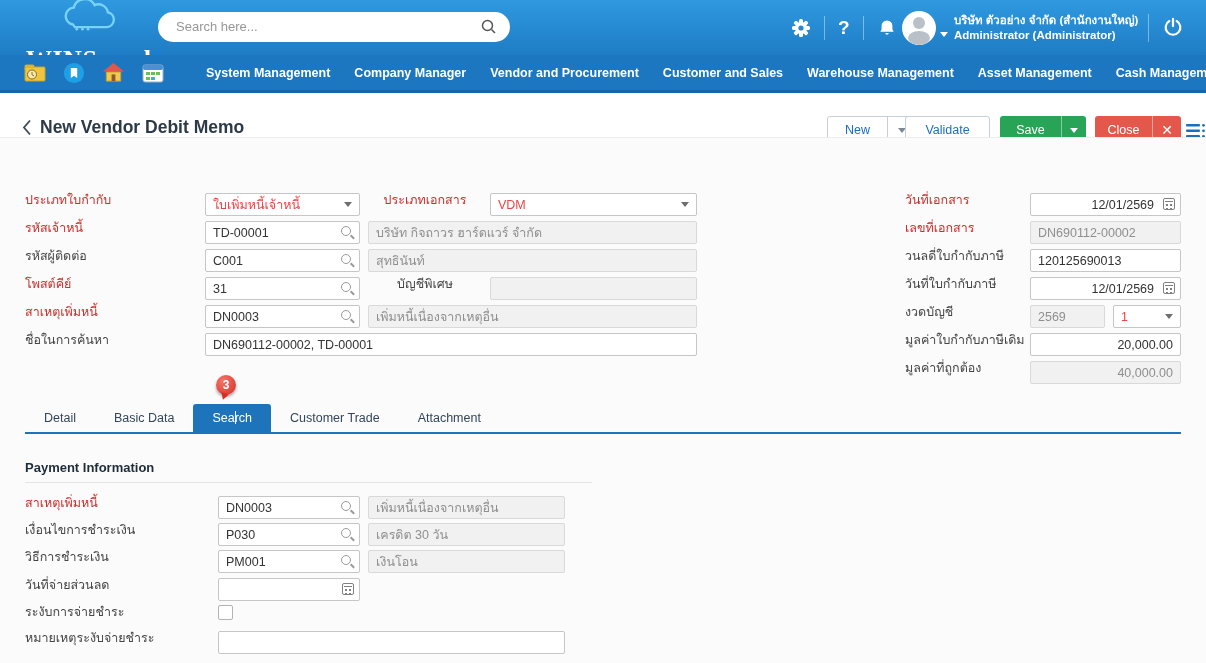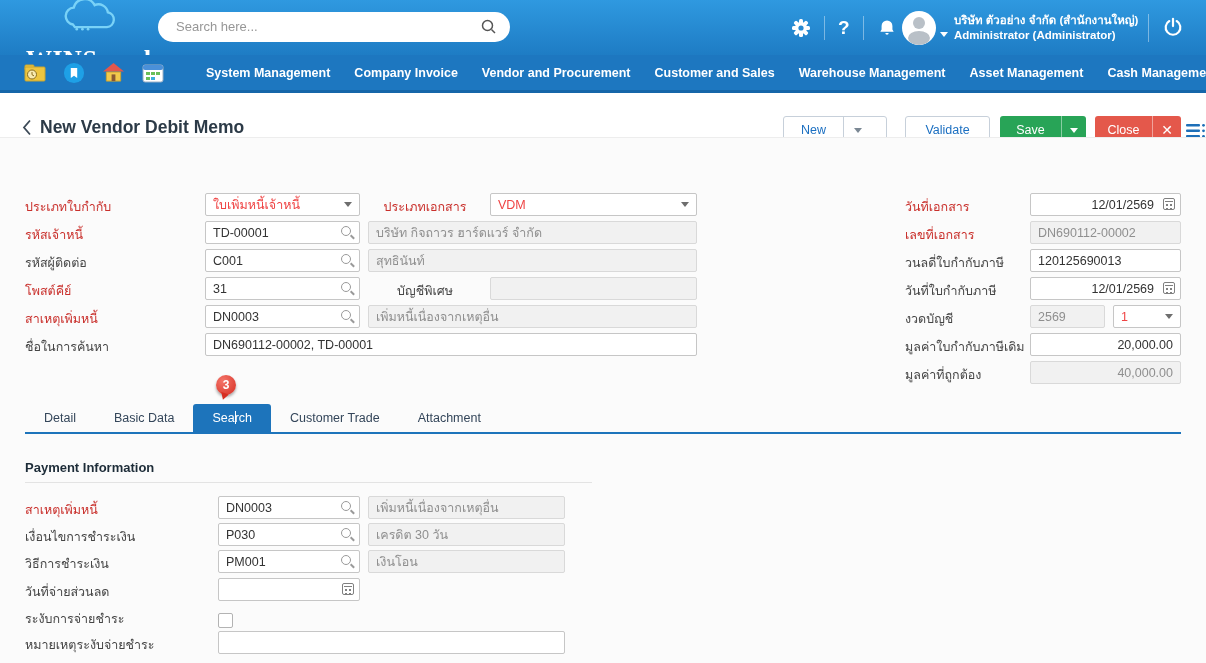--- a/index.html
+++ b/index.html
@@ -54,21 +54,21 @@
   .btn.red{background:#e4584b;color:#fff;}
   .btn.red .side{border-left:1px solid rgba(255,255,255,.45);}
   .caret-d{width:0;height:0;border-left:4px solid transparent;border-right:4px solid transparent;border-top:5px solid #7b8894;}
   .caret-w{width:0;height:0;border-left:4px solid transparent;border-right:4px solid transparent;border-top:5px solid #fff;}
   .xmark{font-size:14px;font-weight:bold;line-height:1;}
   .list-icon{position:absolute;left:1186px;top:17px;cursor:pointer;}
 
   
   .content{position:absolute;left:0;top:137px;width:1206px;height:526px;background:#fbfbfb;border-top:1px solid #ededed;}
 
-  .frow{position:absolute;display:flex;align-items:flex-end;height:23px;}
+  .frow{position:absolute;display:flex;align-items:flex-start;height:23px;}
   .lbl{font-size:12.5px;color:#454545;line-height:1.25;flex:none;}
   .lbl.req{color:#c9302c;}
   .w180{width:180px;} .w125{width:125px;} .w193{width:193px;}
   .midlbl{width:130px;text-align:center;}
   .inp{height:23px;border:1px solid #c6c6c6;border-radius:2px;background:#fff;
        font:12.5px "Liberation Sans","DejaVu Sans",sans-serif;color:#333;padding:0 7px;outline:none;}
   div.inp{display:flex;align-items:center;}
   .ro{background:#f1f1f1;color:#8f8f8f;border-color:#d9d9d9;}
   .tr{text-align:right;}
   .lookup{position:relative;flex:none;}
@@ -200,39 +200,39 @@
             <rect x="9" y="9" width="4" height="3" fill="#6abf59"></rect>
           <rect x="14" y="9" width="4" height="3" fill="#6abf59"></rect>
             <rect x="4" y="14" width="4" height="3" fill="#6abf59"></rect>
           <rect x="9" y="14" width="4" height="3" fill="#3bafda"></rect>
         </svg>
       </span>
     </div>
     <span class="bdiv"></span>
     <nav class="menu">
       <span class="mitem">System Management</span>
-      <span class="mitem">Company Invoice</span>
+      <span class="mitem">Company Manager</span>
       <span class="mitem">Vendor and Procurement</span>
       <span class="mitem">Customer and Sales</span>
       <span class="mitem">Warehouse Management</span>
       <span class="mitem">Asset Management</span>
       <span class="mitem">Cash Management</span>
 
     </nav>
   </div>
 
   <div class="titlebar">
     <span class="backic">
       <svg width="10" height="17" viewBox="0 0 10 16" fill="none" stroke="#3c4a57" stroke-width="1.8">
         <path d="M8 1 2 8l6 7"></path>
       </svg>
     </span>
     <span class="ptitle">New Vendor Debit Memo</span>
 
-    <div class="btn light" style="left:783px;width:104px;">
+    <div class="btn light" style="left:827px;width:104px;">
       <span class="main" style="width:59px;">New</span>
       <span class="side" style="width:29px;">
           <span class="caret-d"></span>
         </span>
     </div>
     <div class="btn light" style="left:905px;width:85px;">
       <span class="main" style="width:85px;">Validate</span>
     </div>
     <div class="btn green" style="left:1000px;width:86px;">
       <span class="main" style="width:61px;">Save</span>

